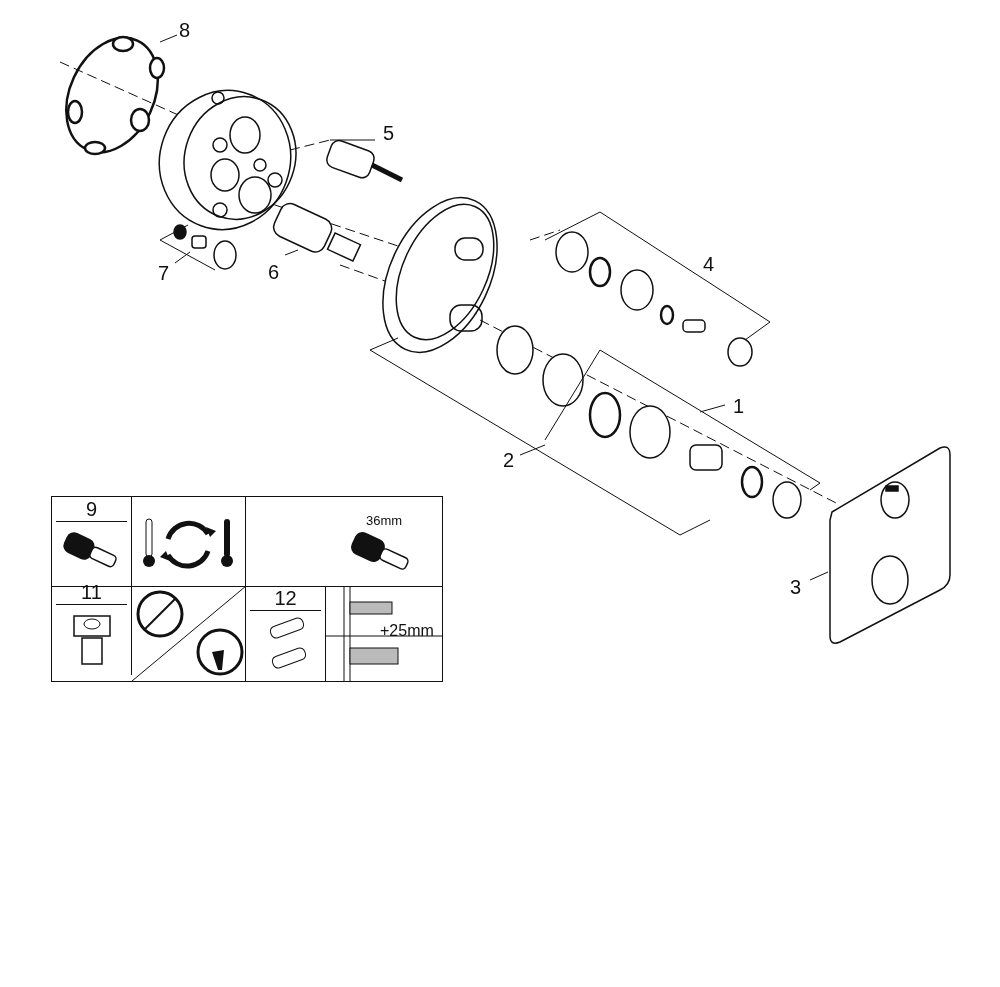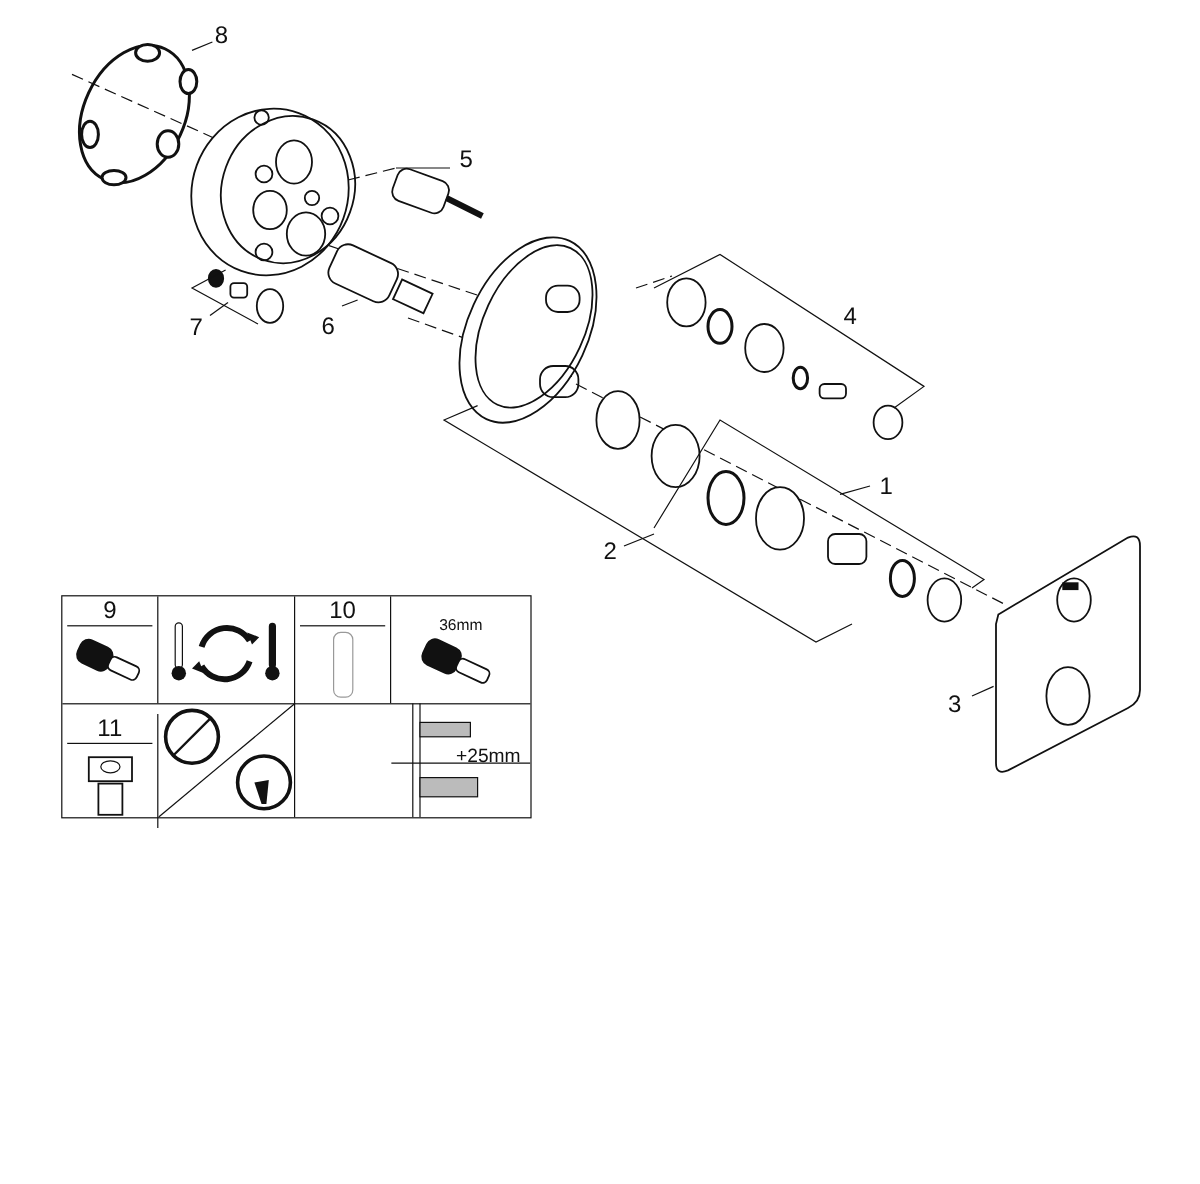--- a/index.html
+++ b/index.html
@@ -135,53 +135,54 @@
         <rect x="8" y="10" width="6" height="38" rx="3" fill="none" stroke="#111"></rect>
         <circle cx="11" cy="52" r="6" fill="#111"></circle>
         <path d="M30 30 A22 22 0 0 1 70 25" stroke="#111" stroke-width="5" fill="none"></path>
         <path d="M70 42 A22 22 0 0 1 30 46" stroke="#111" stroke-width="5" fill="none"></path>
         <polygon points="72,28 68,18 78,22" fill="#111"></polygon>
         <polygon points="28,42 32,52 22,48" fill="#111"></polygon>
         <rect x="86" y="10" width="6" height="38" rx="3" fill="#111"></rect>
         <circle cx="89" cy="52" r="6" fill="#111"></circle>
       </svg>
   </div>
-  <div class="cell" style="left:194px;top:0;width:80px;height:89px;">
-    <div class="cell-num">10</div>
-    <div class="cell-rule"></div>
-    <svg style="position:absolute;left:28px;top:28px;" width="24" height="60" viewBox="0 0 24 60">
-        <rect x="4" y="2" width="16" height="54" rx="6" fill="none" stroke="#999"></rect>
-      </svg>
-  </div>
   <div class="cell" style="left:274px;top:0;width:116px;height:89px;border-right:none;">
     <div class="cell-text">36mm</div>
     <svg style="position:absolute;left:22px;top:32px;" width="70" height="52" viewBox="0 0 70 52">
         <rect x="4" y="6" width="32" height="24" rx="8" transform="rotate(25 20 18)" fill="#111"></rect>
         <rect x="32" y="24" width="28" height="12" rx="4" transform="rotate(25 46 30)" fill="#fff" stroke="#111" stroke-width="1.5"></rect>
       </svg>
   </div>
 
-  <div class="cell" style="left:0;top:98px;width:80px;height:95px;">
+  <div class="cell" style="left:0;top:83px;width:80px;height:95px;">
     <div class="cell-num">11</div>
     <div class="cell-rule"></div>
     <svg style="position:absolute;left:16px;top:30px;" width="48" height="60" viewBox="0 0 48 60">
         <rect x="6" y="6" width="36" height="20" fill="#fff" stroke="#111" stroke-width="1.5"></rect>
         <ellipse cx="24" cy="14" rx="8" ry="5" fill="none" stroke="#111"></ellipse>
         <rect x="14" y="28" width="20" height="26" fill="#fff" stroke="#111" stroke-width="1.5"></rect>
       </svg>
   </div>
   <div class="cell" style="left:80px;top:89px;width:114px;height:95px;">
     <svg style="position:absolute;left:0;top:0;" width="114" height="95" viewBox="0 0 114 95">
         <line x1="0" y1="95" x2="114" y2="0" stroke="#111"></line>
         <circle cx="28" cy="28" r="22" fill="none" stroke="#111" stroke-width="3"></circle>
         <line x1="12" y1="44" x2="44" y2="12" stroke="#111" stroke-width="2"></line>
         <circle cx="88" cy="66" r="22" fill="none" stroke="#111" stroke-width="3"></circle>
         <path d="M80 66 L92 64 L90 84 L86 84 Z" fill="#111"></path>
       </svg>
   </div>
+  <div class="cell" style="left:194px;top:89px;width:80px;height:95px;">
+    <div class="cell-num">12</div>
+    <div class="cell-rule"></div>
+    <svg style="position:absolute;left:14px;top:30px;" width="56" height="60" viewBox="0 0 56 60">
+        <rect x="10" y="6" width="34" height="12" rx="5" transform="rotate(-20 27 12)" fill="#fff" stroke="#111"></rect>
+        <rect x="12" y="36" width="34" height="12" rx="5" transform="rotate(-20 29 42)" fill="#fff" stroke="#111"></rect>
+      </svg>
+  </div>
   <div class="cell" style="left:274px;top:89px;width:116px;height:95px;border-right:none;">
     <svg style="position:absolute;left:0;top:0;" width="116" height="95" viewBox="0 0 116 95">
         <line x1="18" y1="0" x2="18" y2="95" stroke="#111"></line>
         <line x1="24" y1="0" x2="24" y2="95" stroke="#111"></line>
         <rect x="24" y="16" width="42" height="12" fill="#bbb" stroke="#111"></rect>
         <rect x="24" y="62" width="48" height="16" fill="#bbb" stroke="#111"></rect>
         <line x1="0" y1="50" x2="116" y2="50" stroke="#111" stroke-width="1"></line>
       </svg>
     <div class="small-text" style="left:54px;top:36px;">+25mm</div>
   </div>

